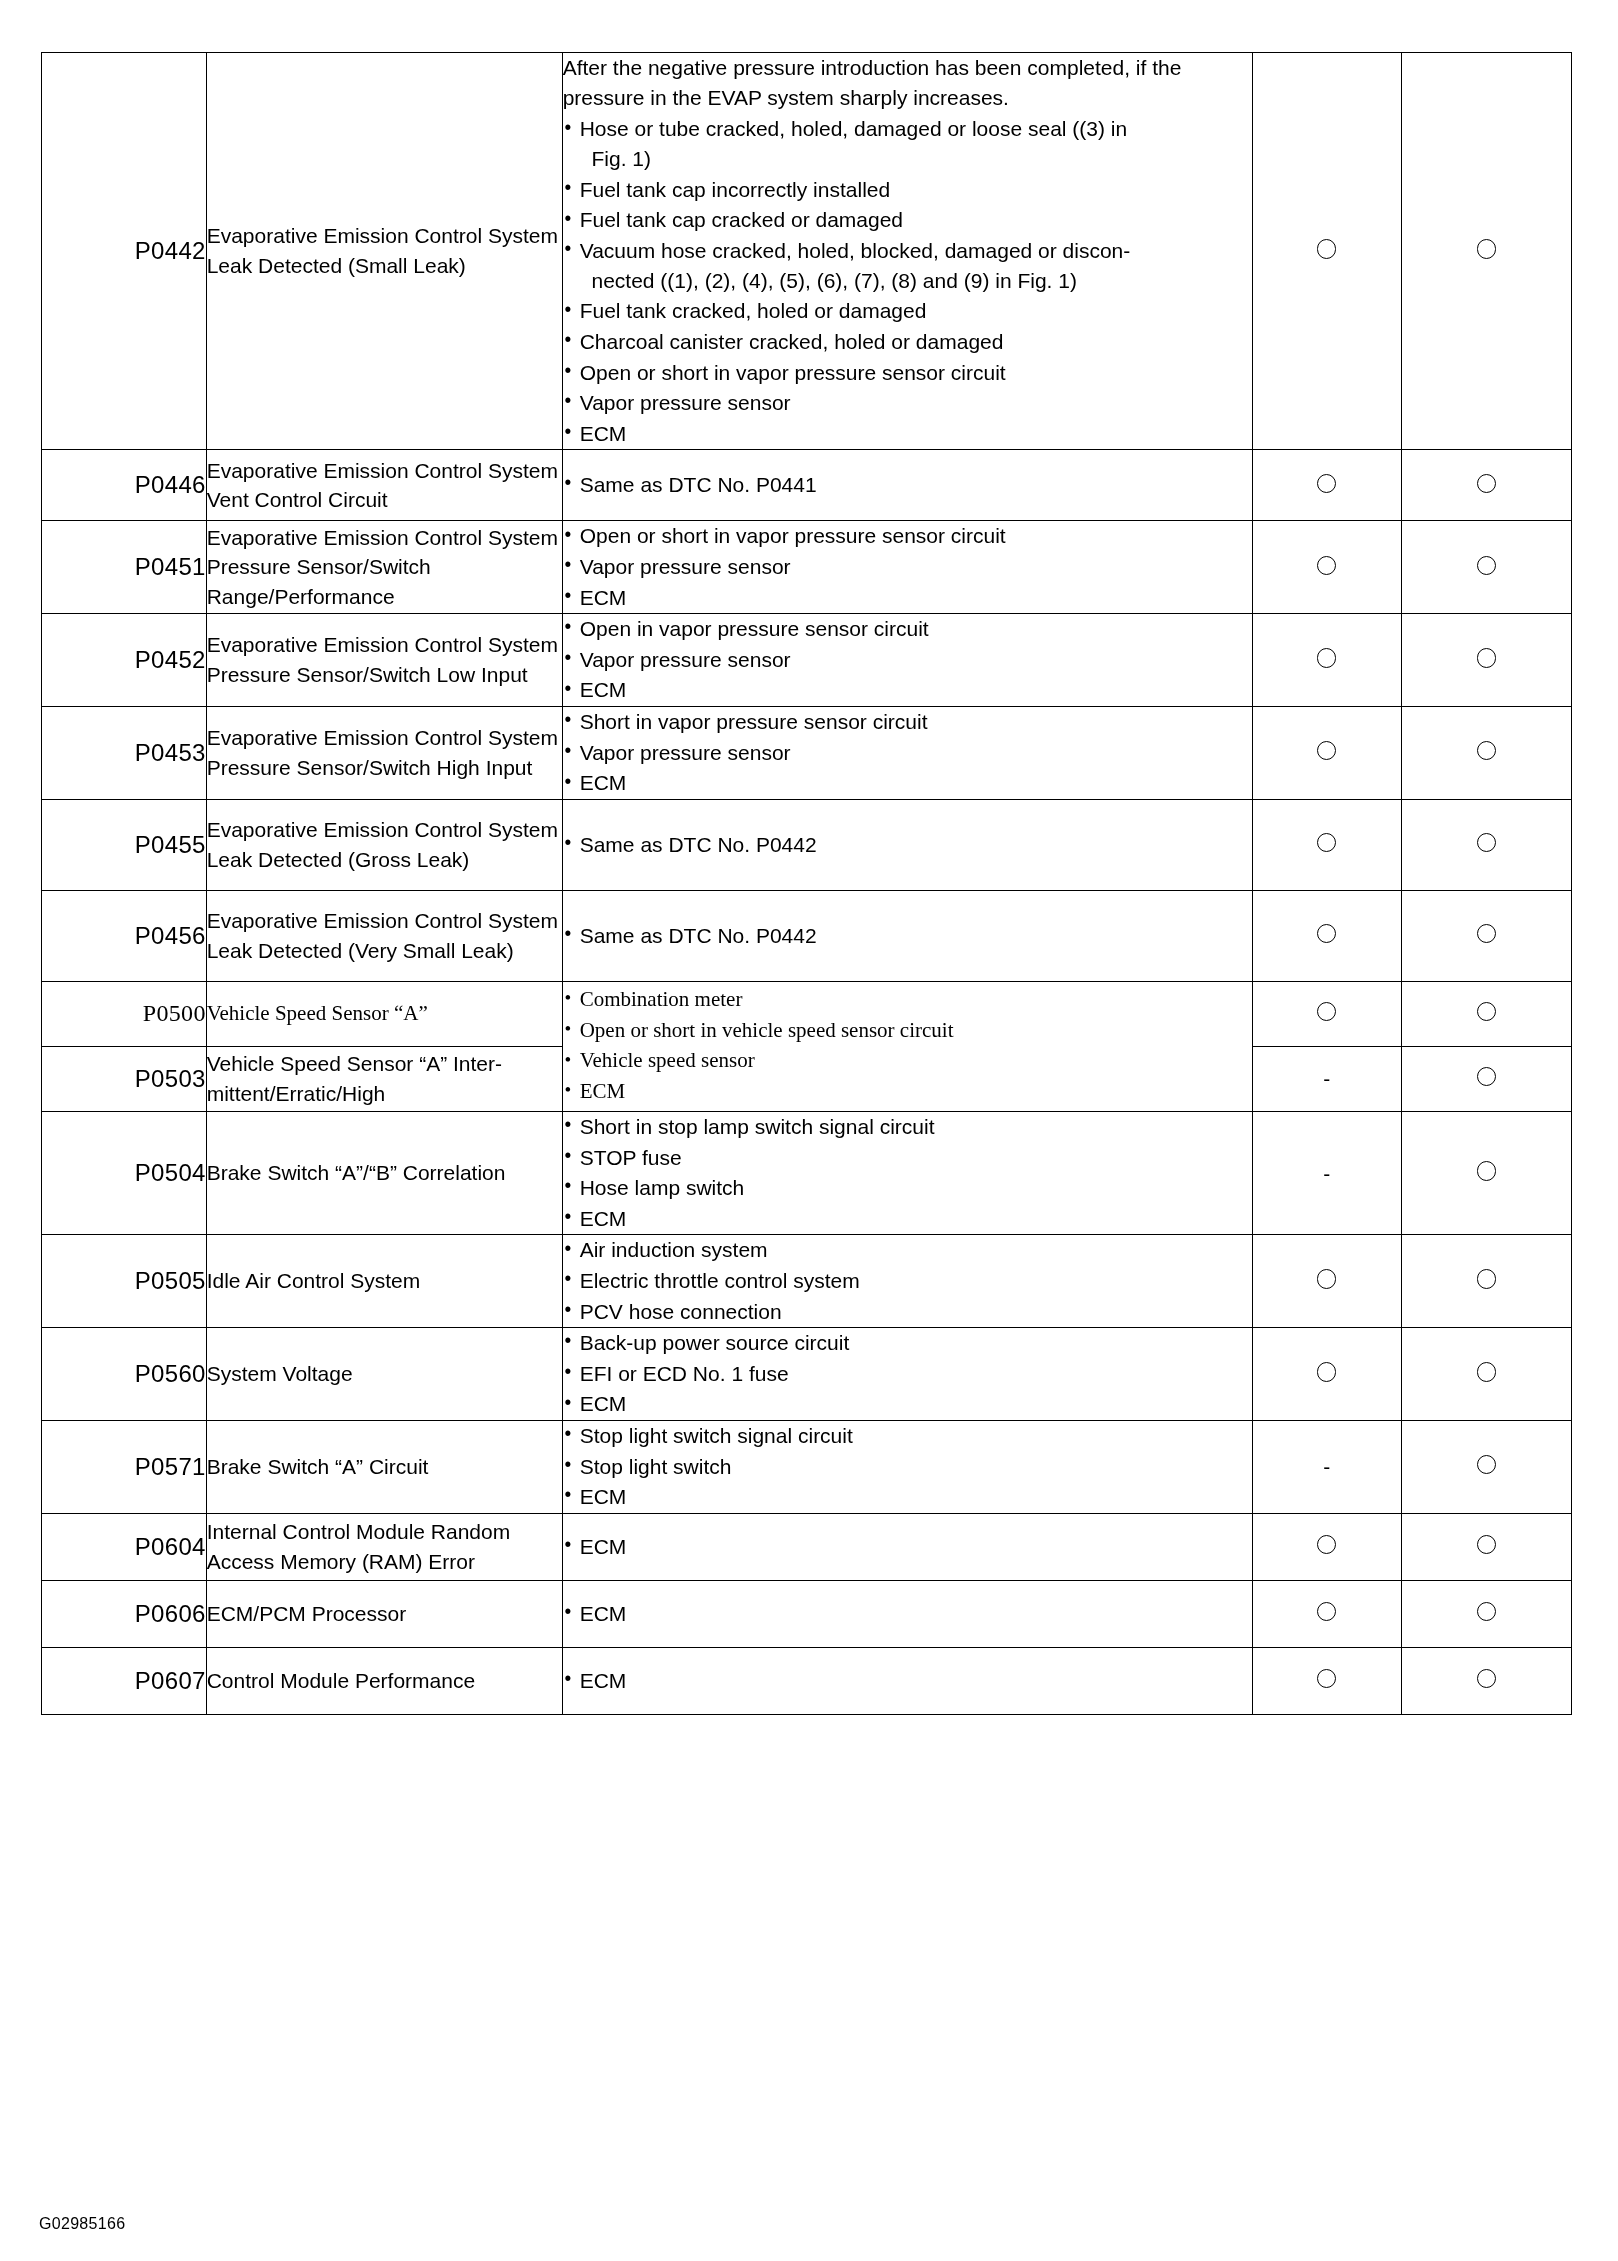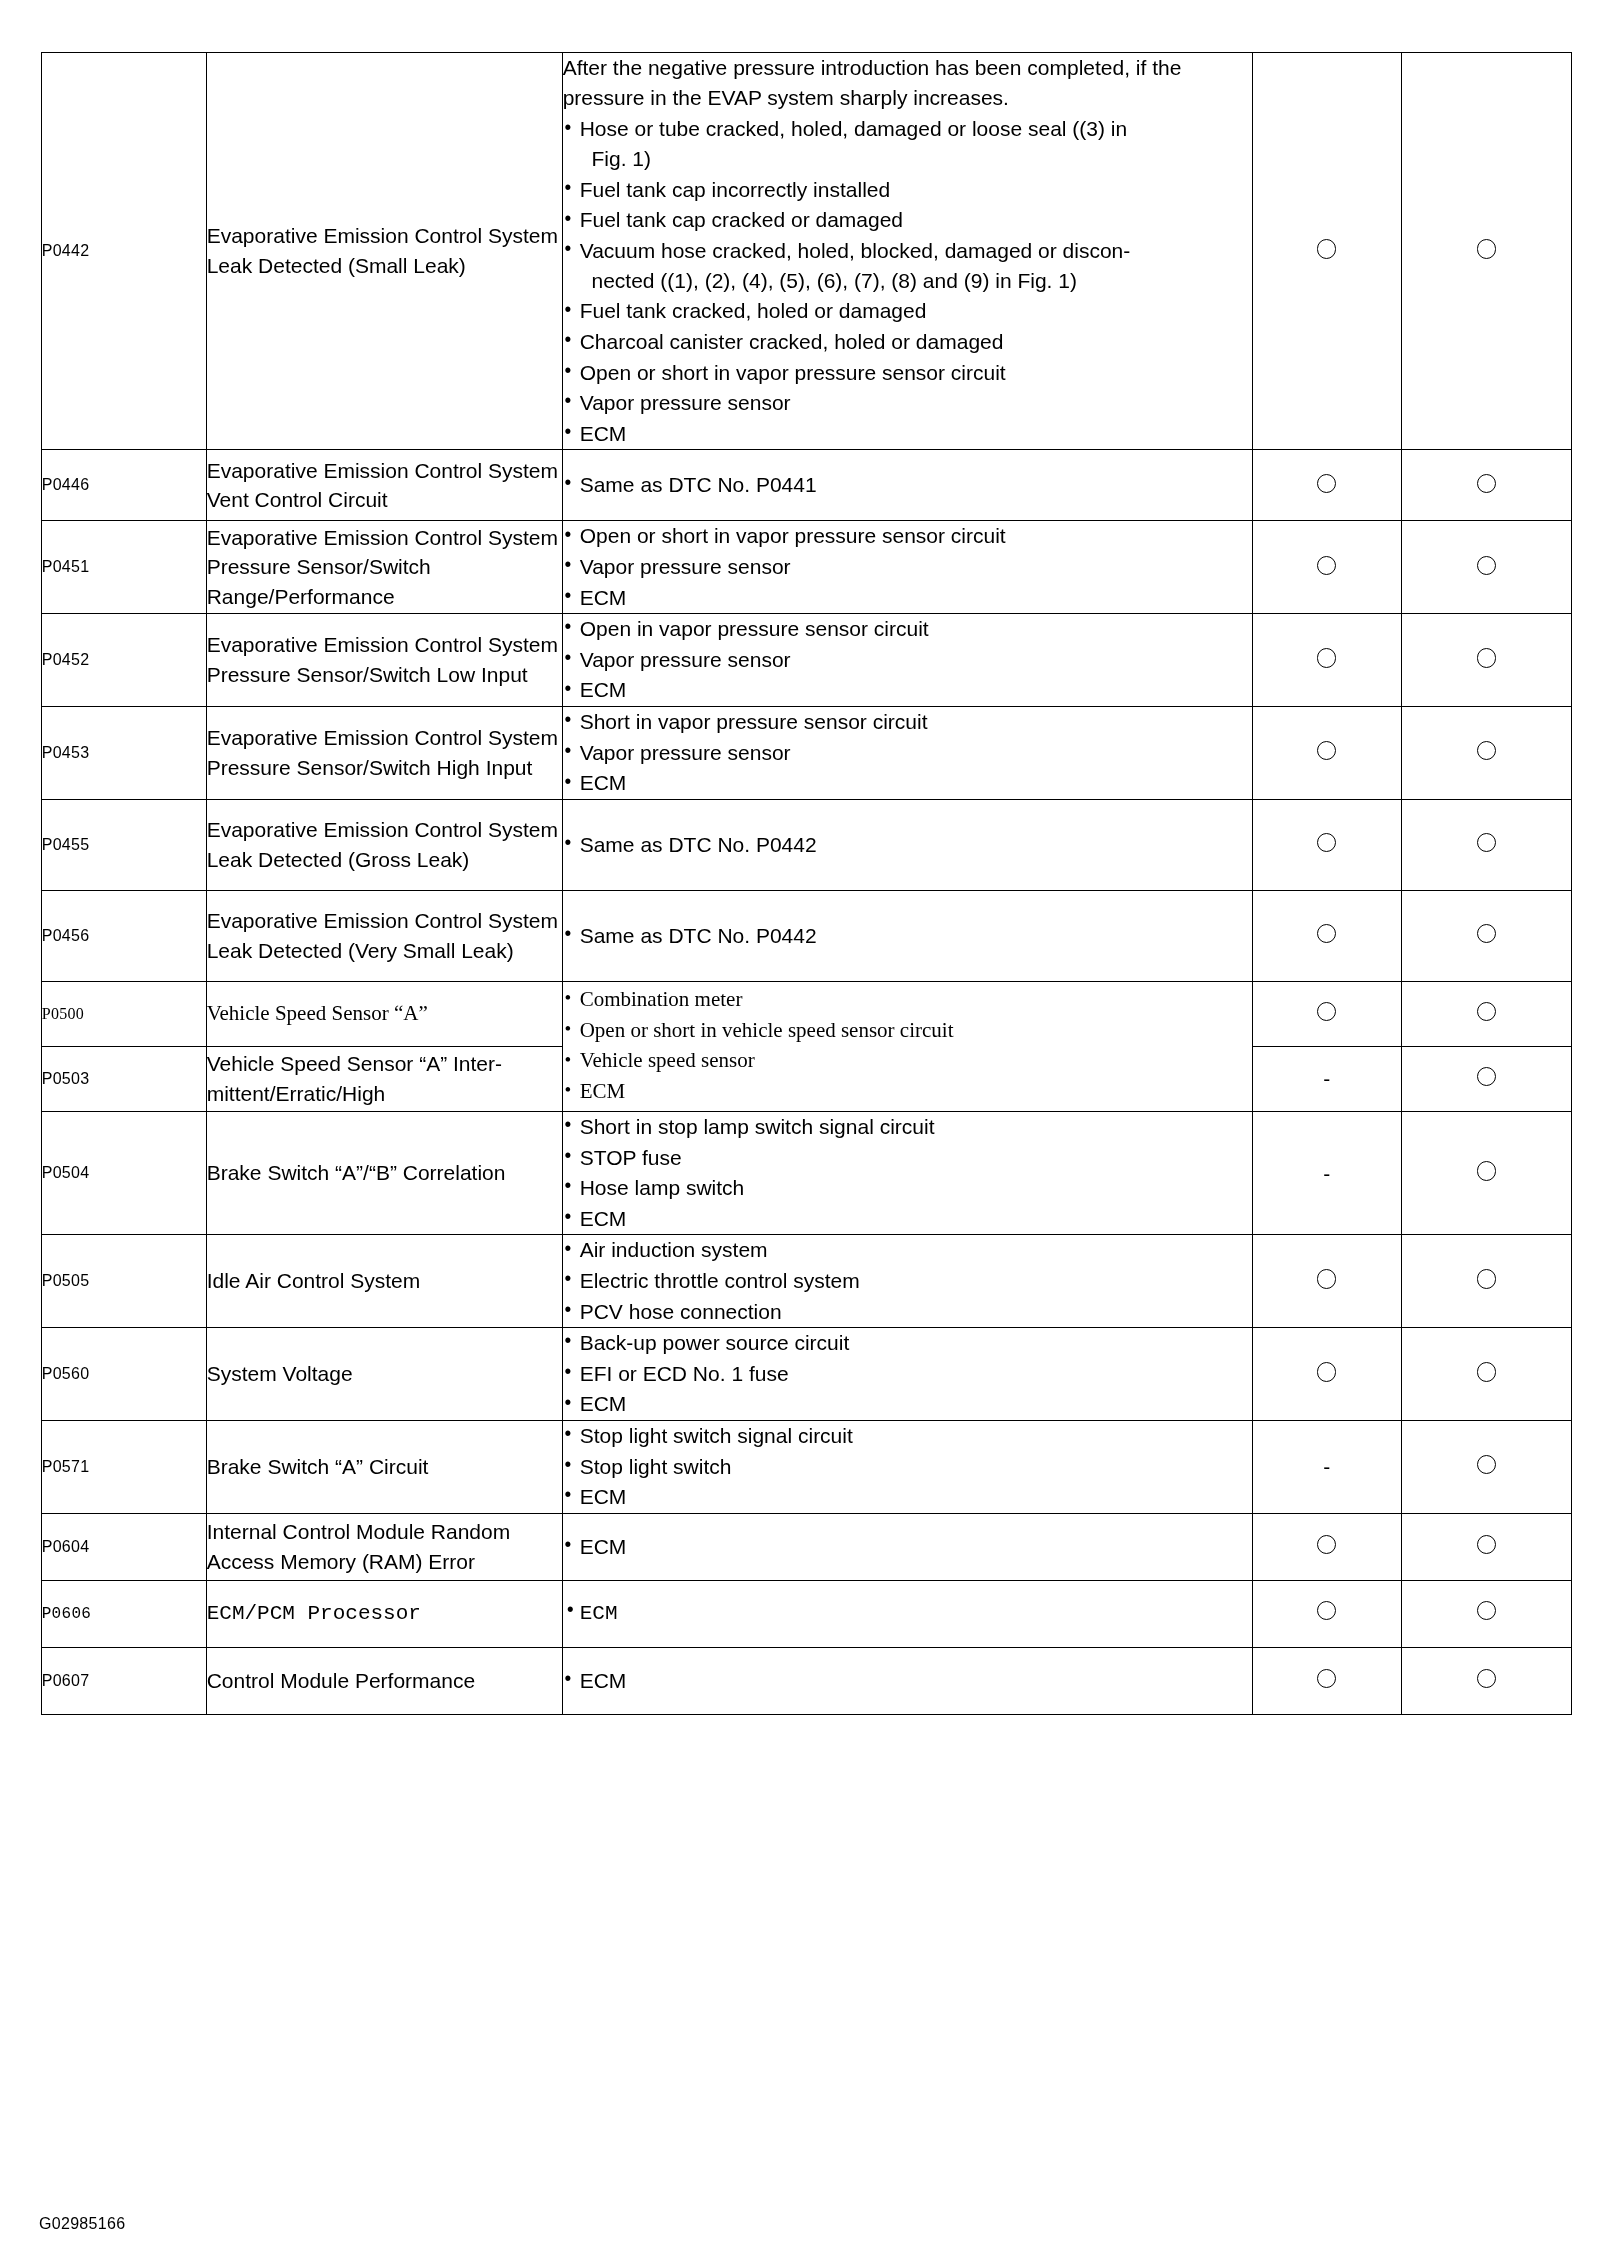--- a/index.html
+++ b/index.html
@@ -32,22 +32,22 @@
     vertical-align: middle;
     padding: 0;
   }
   col.c-code { width: 165px; }
   col.c-name { width: 356px; }
   col.c-detect { width: 690px; }
   col.c-mil { width: 149px; }
   col.c-memory { width: 170px; }
 
   .code {
-    text-align: left;
-    font-size: 16px;
+    text-align: right;
+    font-size: 24px;
     letter-spacing: 0.3px;
   }
   .name {
     font-size: 21px;
     line-height: 1.42;
     padding: 11.8px 10px 11.8px 13.4px;
   }
   .detect {
     font-size: 21px;
     line-height: 1.42;
@@ -288,21 +288,21 @@
           <td class="code">P0604</td>
           <td class="name">Internal Control Module Random Access Memory (RAM) Error</td>
           <td class="detect">
             <ul class="bullets">
               <li><span>ECM</span></li>
             </ul>
           </td>
           <td class="mark"><span class="circle"></span></td>
           <td class="mark"><span class="circle"></span></td>
         </tr>
-        <tr style="height: 67px; font-family: Liberation Mono, monospace;">
+        <tr style="height: 67px;">
           <td class="code">P0606</td>
           <td class="name">ECM/PCM Processor</td>
           <td class="detect">
             <ul class="bullets">
               <li><span>ECM</span></li>
             </ul>
           </td>
           <td class="mark"><span class="circle"></span></td>
           <td class="mark"><span class="circle"></span></td>
         </tr>

